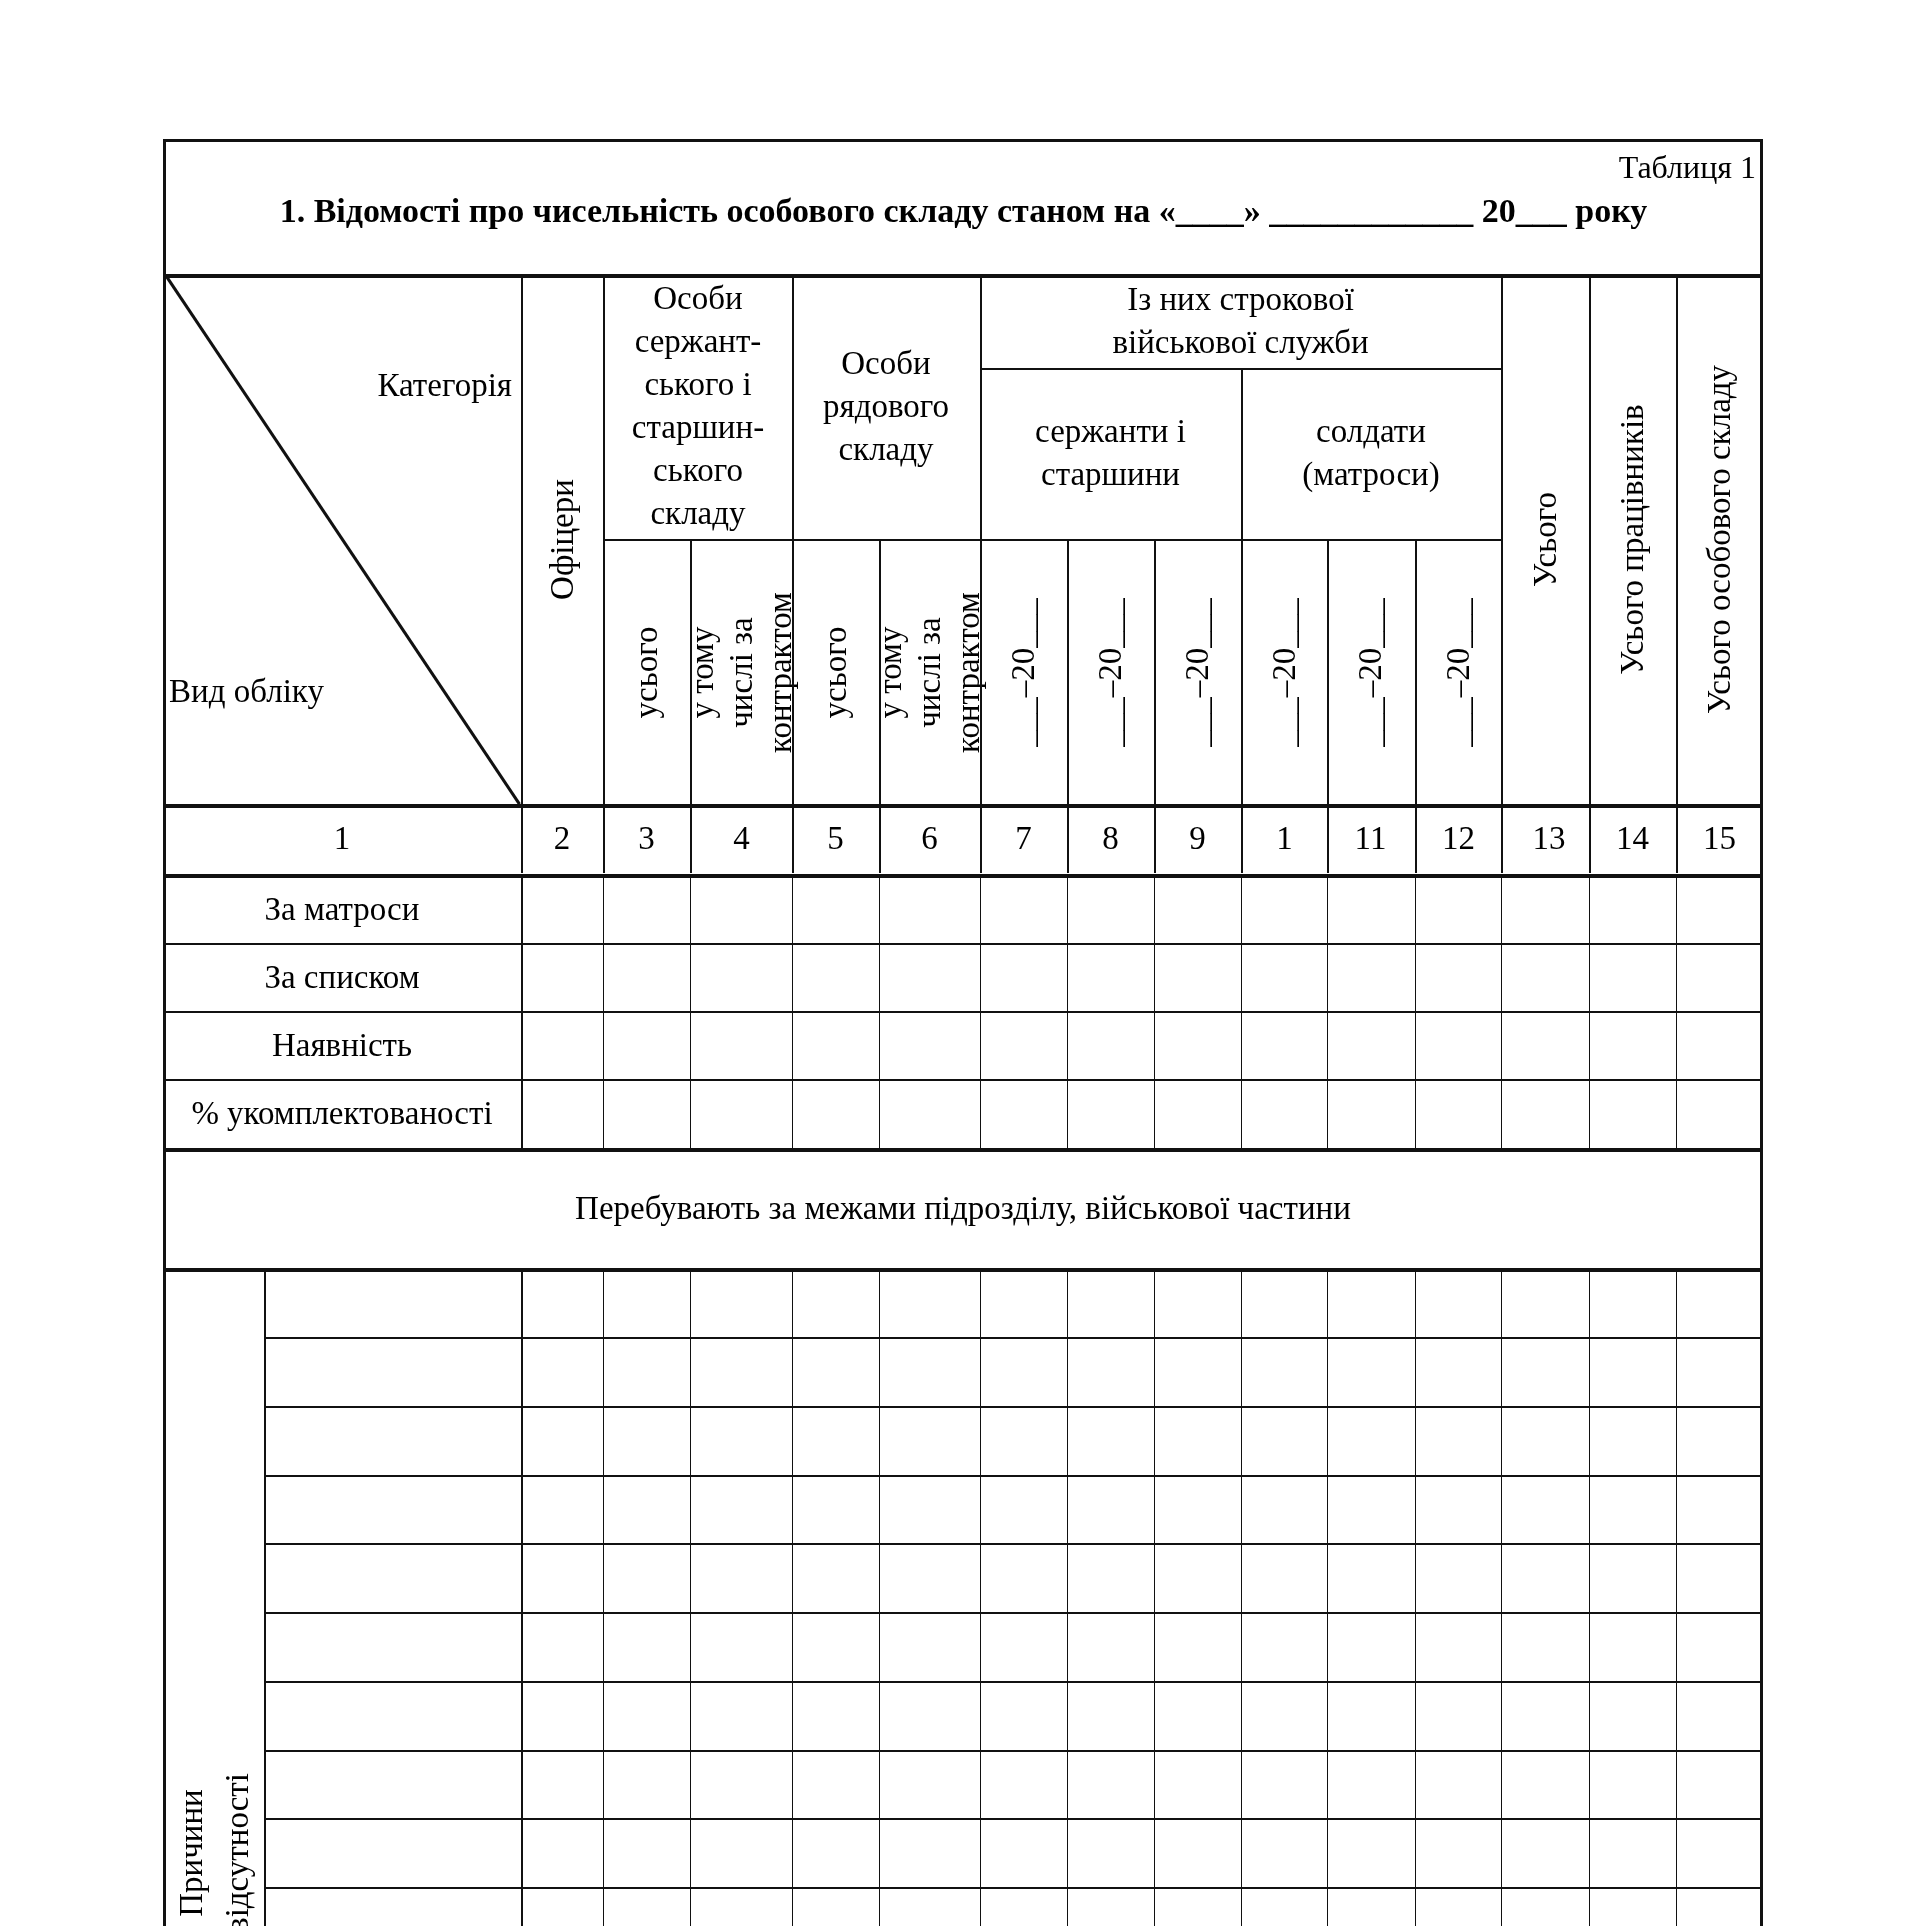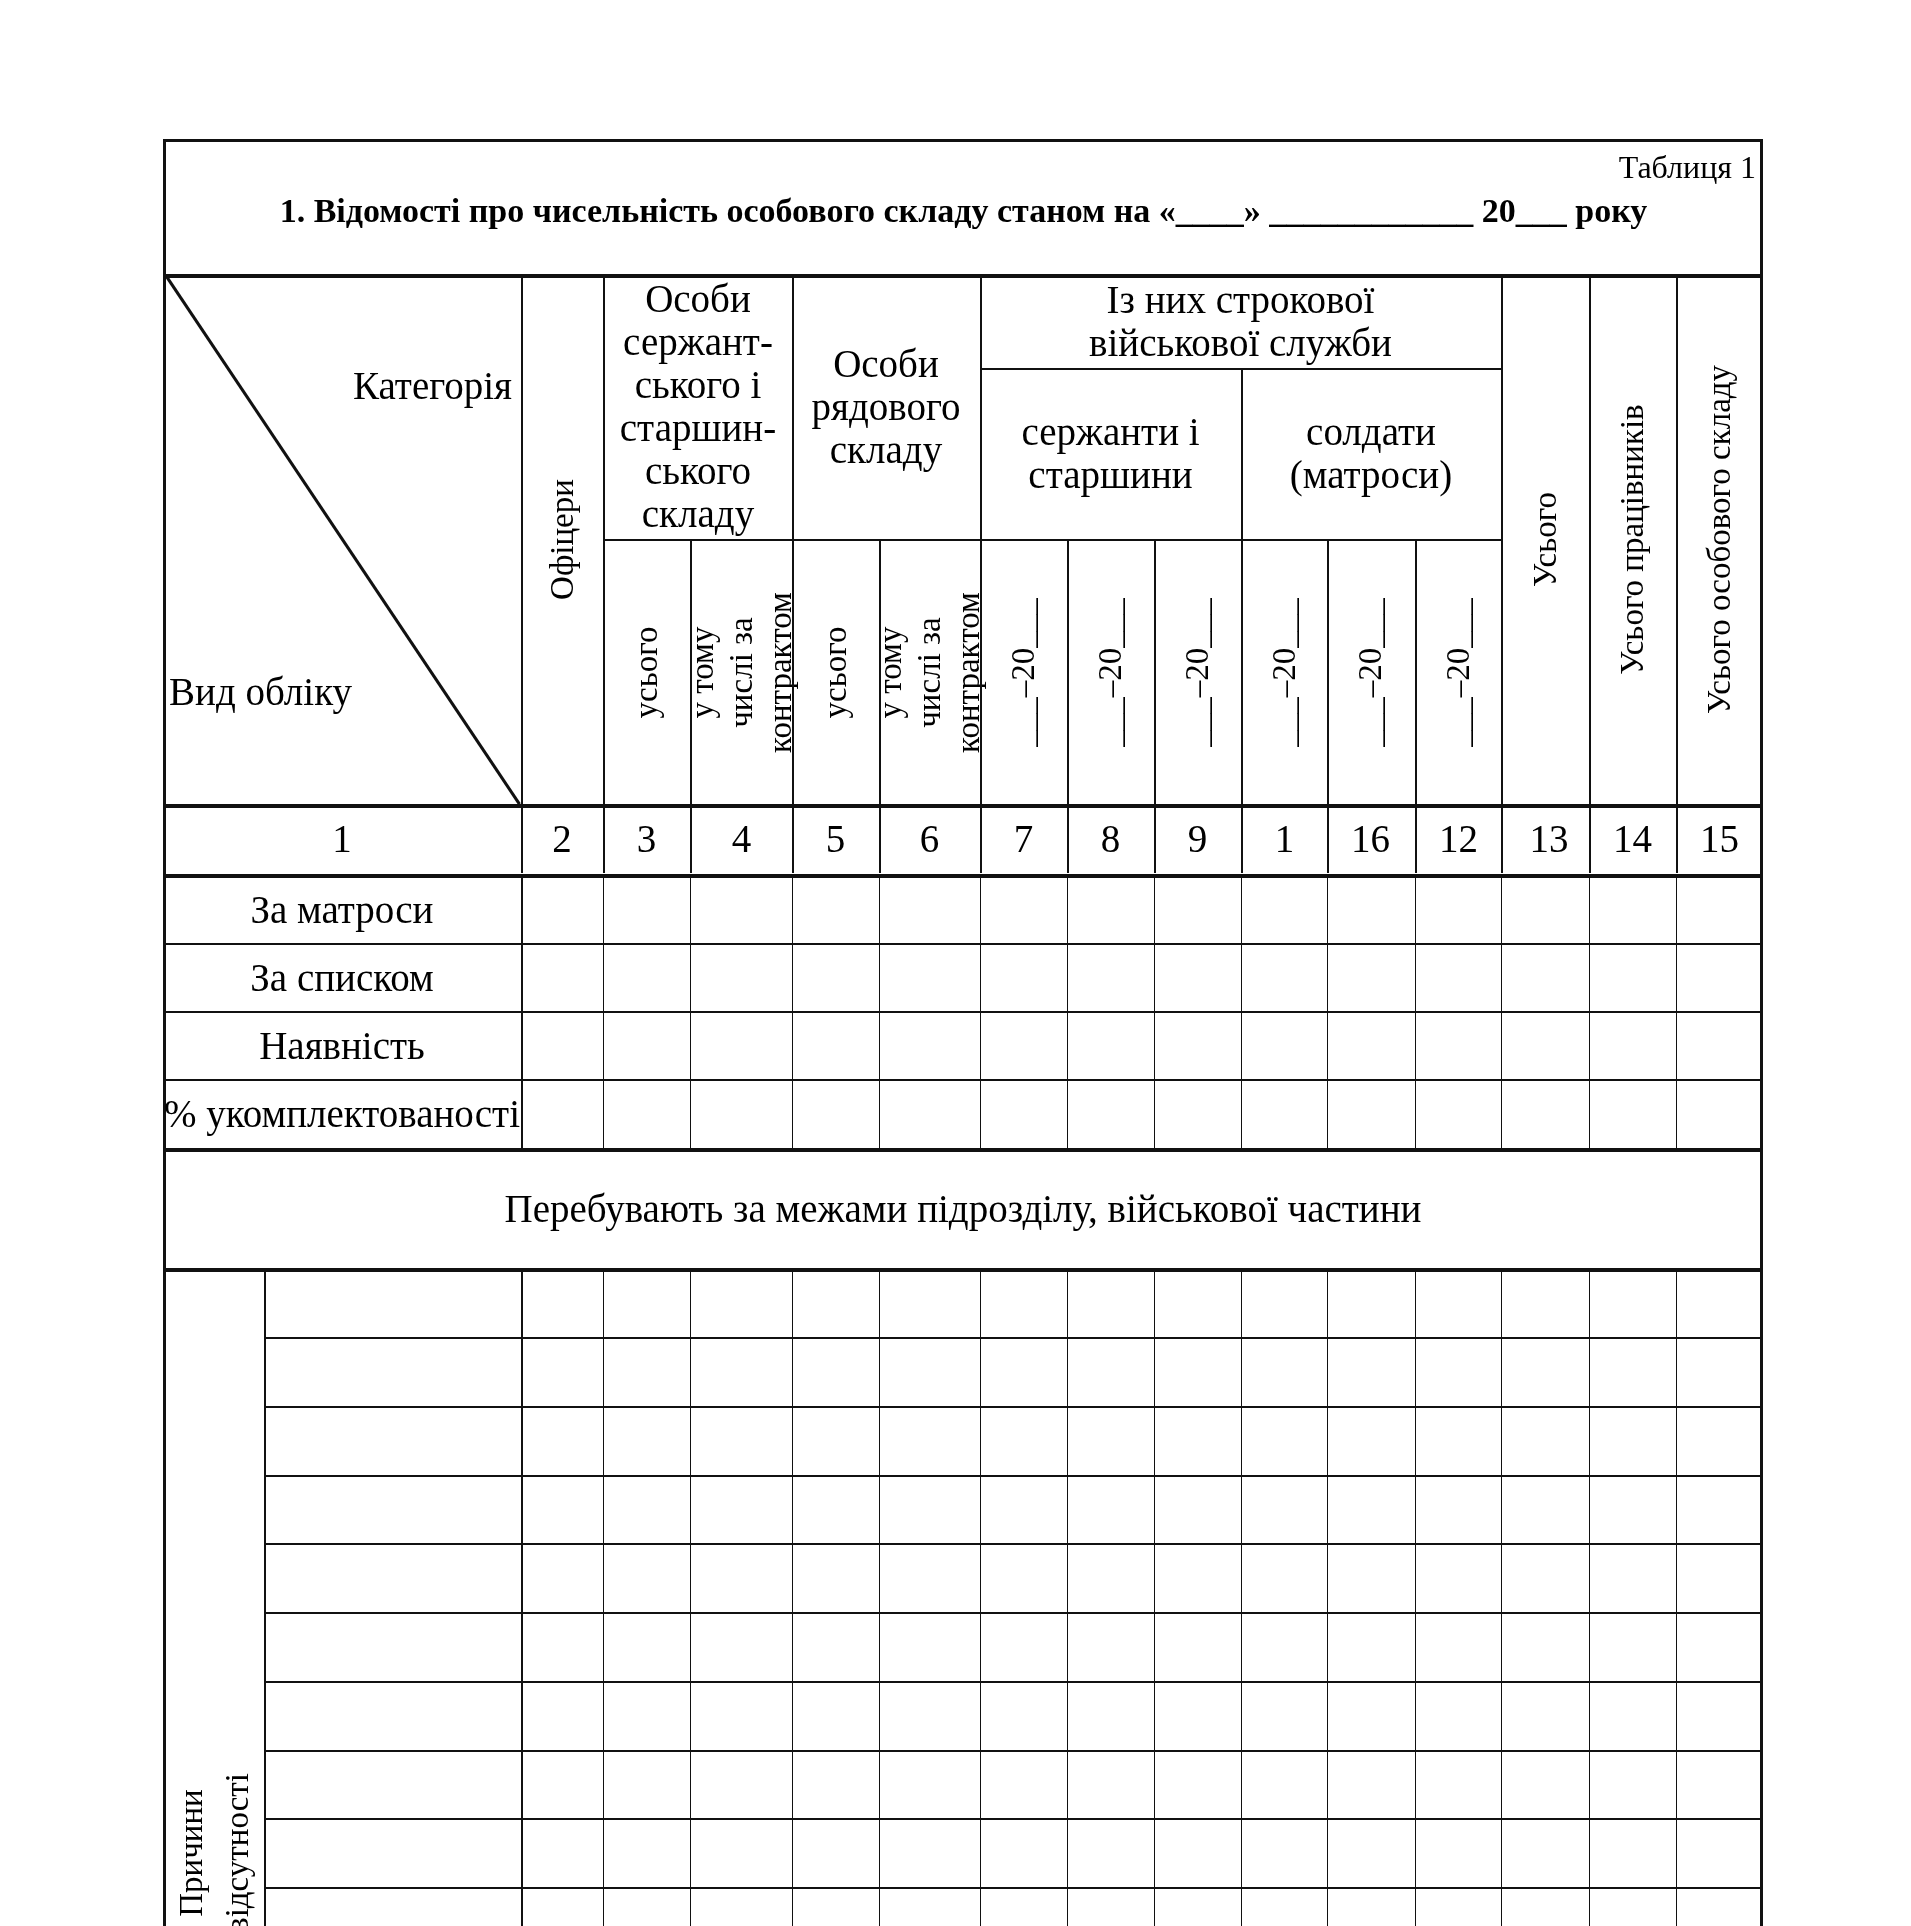--- a/index.html
+++ b/index.html
@@ -3,21 +3,21 @@
 <meta charset="utf-8">
 <style>
   html, body { margin:0; padding:0; background:#ffffff; }
   body { width:1911px; height:2703px; position:relative; overflow:hidden;
          font-family:"Liberation Serif","DejaVu Serif",serif; color:#000; }
   .abs { position:absolute; box-sizing:border-box; }
   .frame { left:163px; top:139px; width:1600px; height:2436px; border:3.5px solid #111; }
   .hline { position:absolute; background:#111; }
   .vline { position:absolute; background:#111; }
   .txt { position:absolute; display:flex; align-items:center; justify-content:center;
-         text-align:center; font-size:39px; line-height:43px; }
+         text-align:center; font-size:33px; line-height:43px; }
   .vtxt { position:absolute; display:flex; align-items:center; justify-content:center; }
   .vtxt > span { display:block; transform:rotate(-90deg); white-space:nowrap; text-align:center;
                  font-size:33px; line-height:43px; }
   .title { font-weight:bold; font-size:34px; }
   .cell { position:absolute; }
 </style>
 </head>
 <body>
 
 <div class="abs frame"></div>
@@ -111,21 +111,21 @@
     <div class="txt" style="left: 163px; top: 804px; width: 358px; height: 69px;">1</div>
     <div class="txt" style="left: 521px; top: 804px; width: 82px; height: 69px;">2</div>
     <div class="txt" style="left: 603px; top: 804px; width: 87px; height: 69px;">3</div>
     <div class="txt" style="left: 690px; top: 804px; width: 103px; height: 69px;">4</div>
     <div class="txt" style="left: 792px; top: 804px; width: 87px; height: 69px;">5</div>
     <div class="txt" style="left: 879px; top: 804px; width: 101px; height: 69px;">6</div>
     <div class="txt" style="left: 980px; top: 804px; width: 87px; height: 69px;">7</div>
     <div class="txt" style="left: 1067px; top: 804px; width: 87px; height: 69px;">8</div>
     <div class="txt" style="left: 1154px; top: 804px; width: 87px; height: 69px;">9</div>
     <div class="txt" style="left: 1241px; top: 804px; width: 87px; height: 69px;">1</div>
-    <div class="txt" style="left: 1327px; top: 804px; width: 87px; height: 69px;">16</div>
+    <div class="txt" style="left: 1327px; top: 804px; width: 87px; height: 69px;">11</div>
     <div class="txt" style="left: 1415px; top: 804px; width: 87px; height: 69px;">12</div>
     <div class="txt" style="left: 1501px; top: 804px; width: 96px; height: 69px;">13</div>
     <div class="txt" style="left: 1589px; top: 804px; width: 87px; height: 69px;">14</div>
     <div class="txt" style="left: 1676px; top: 804px; width: 87px; height: 69px;">15</div>
   </div>
 
 <div id="row-labels">
     <div class="txt" style="left: 163px; top: 874px; width: 358px; height: 70px;">За матроси</div>
     <div class="txt" style="left: 163px; top: 943px; width: 358px; height: 68px;">За списком</div>
     <div class="txt" style="left: 163px; top: 1011px; width: 358px; height: 68px;">Наявність</div>

